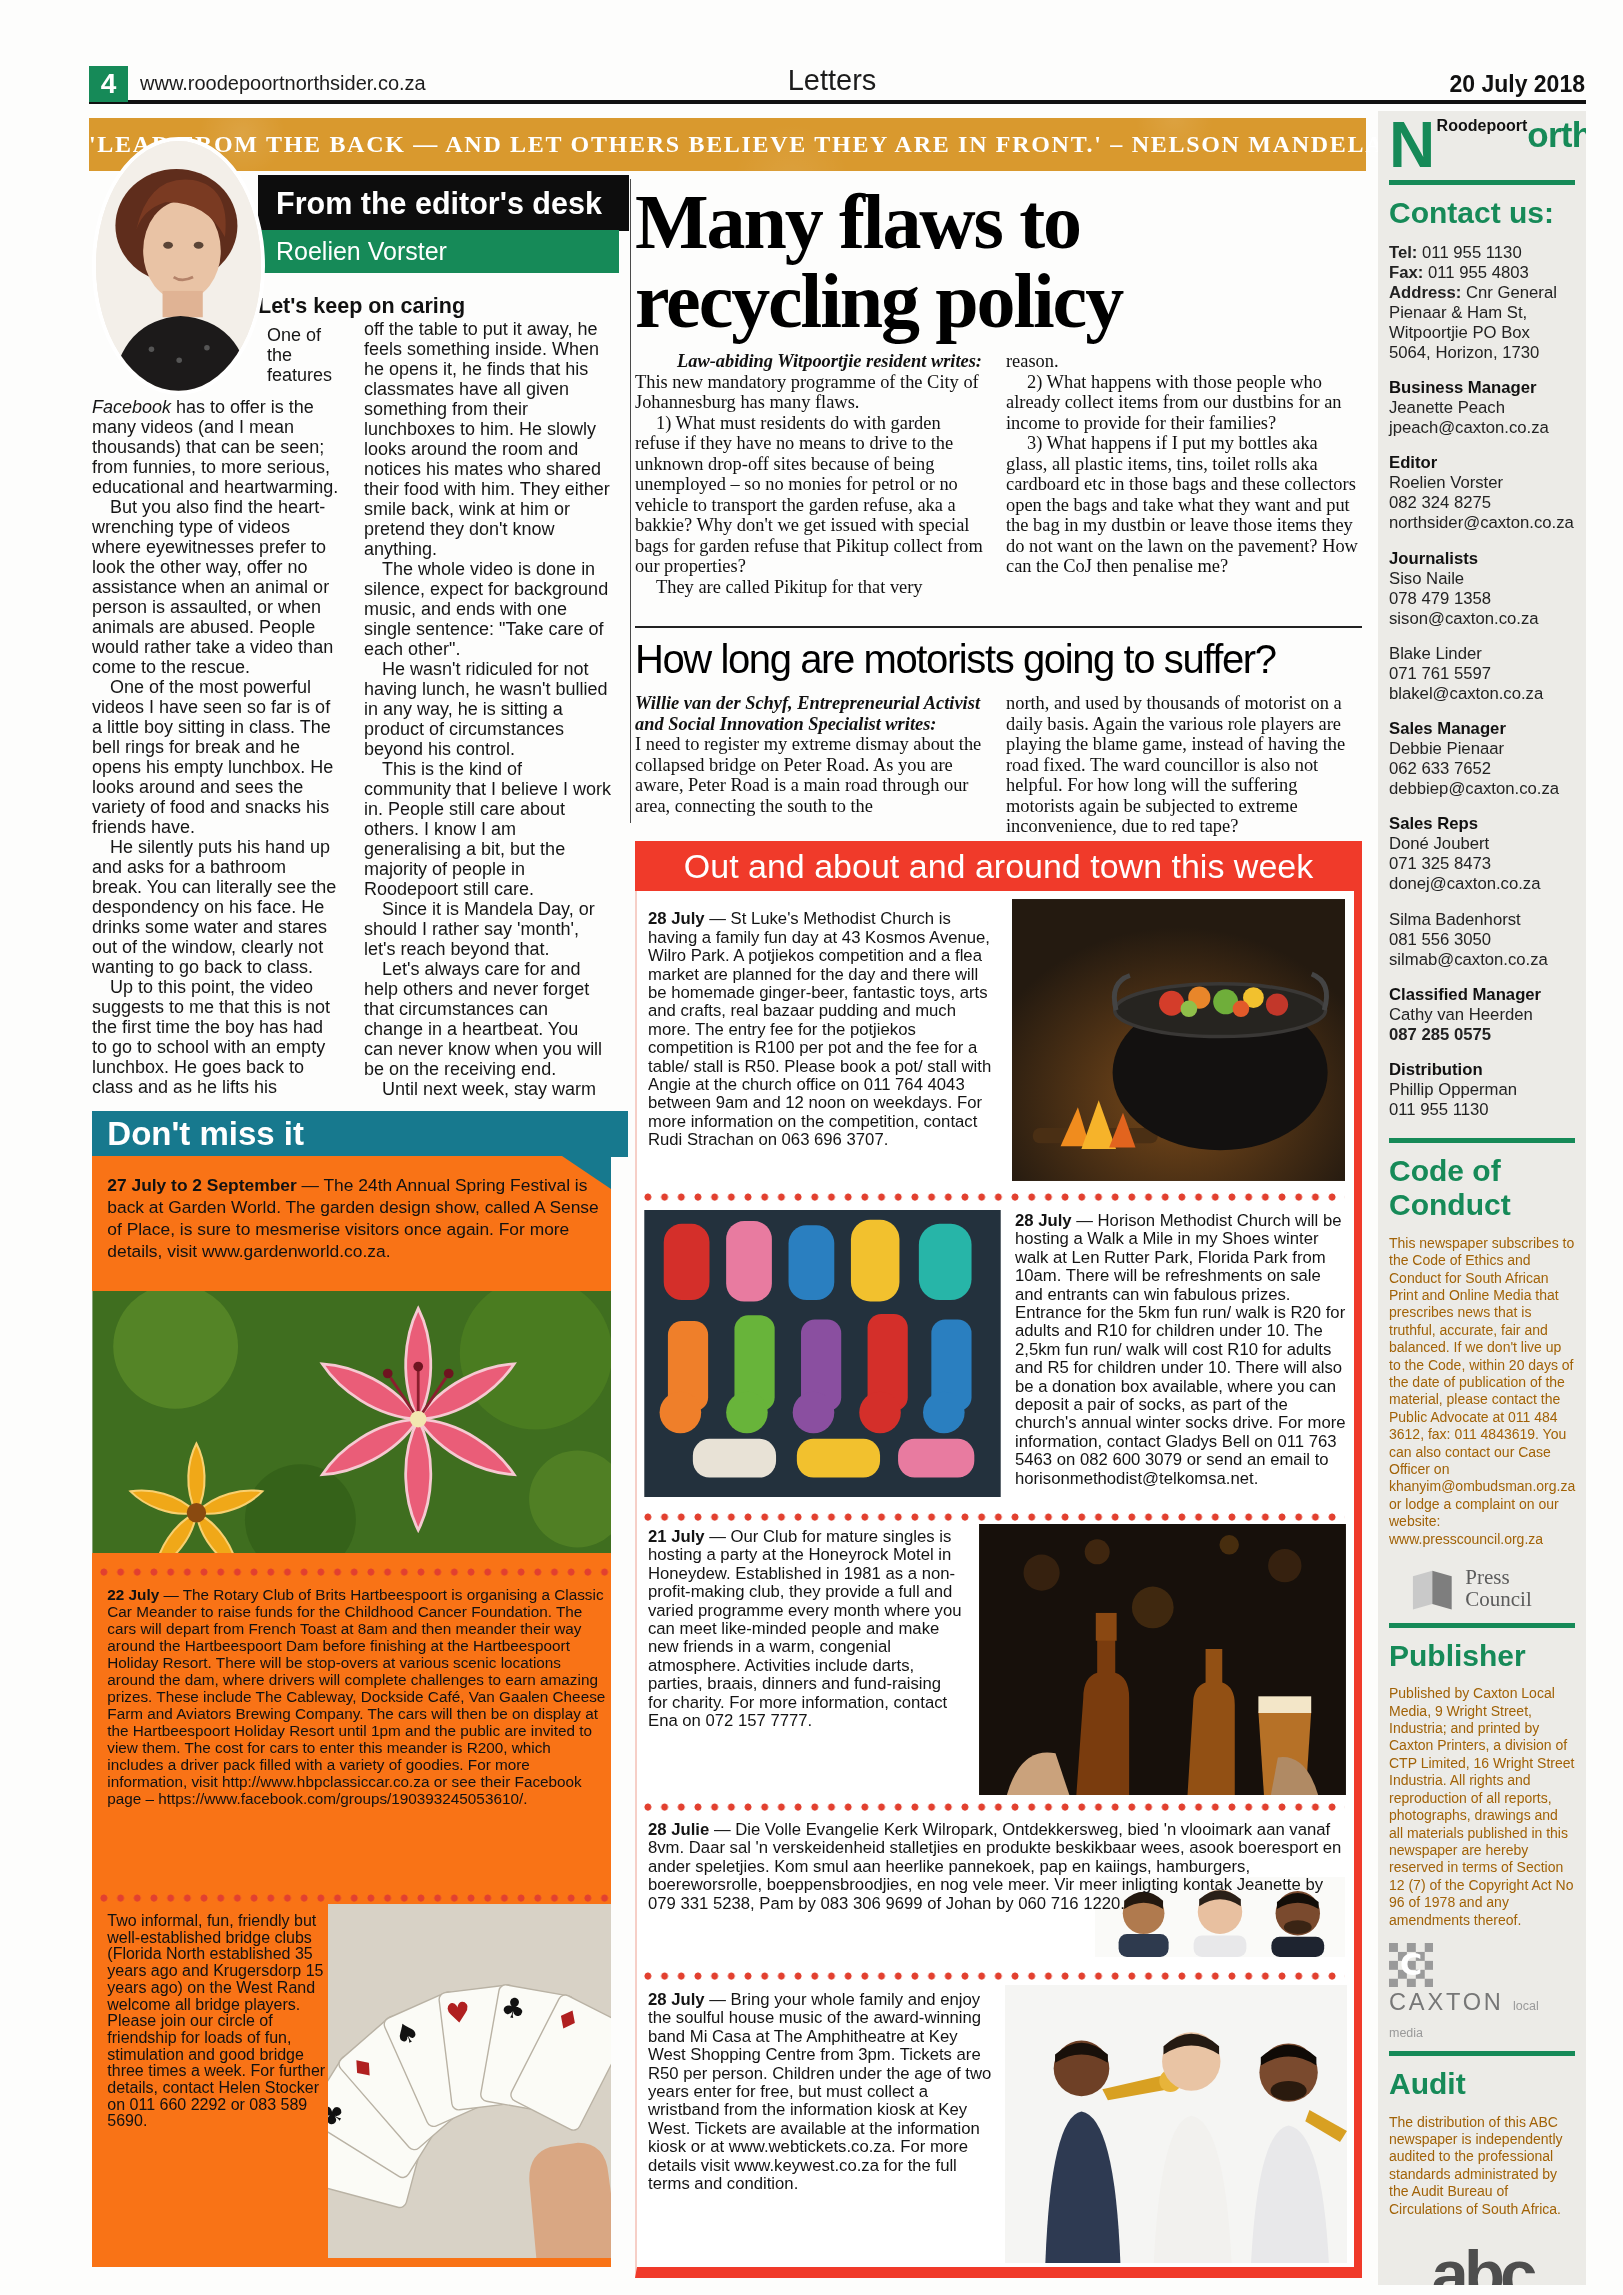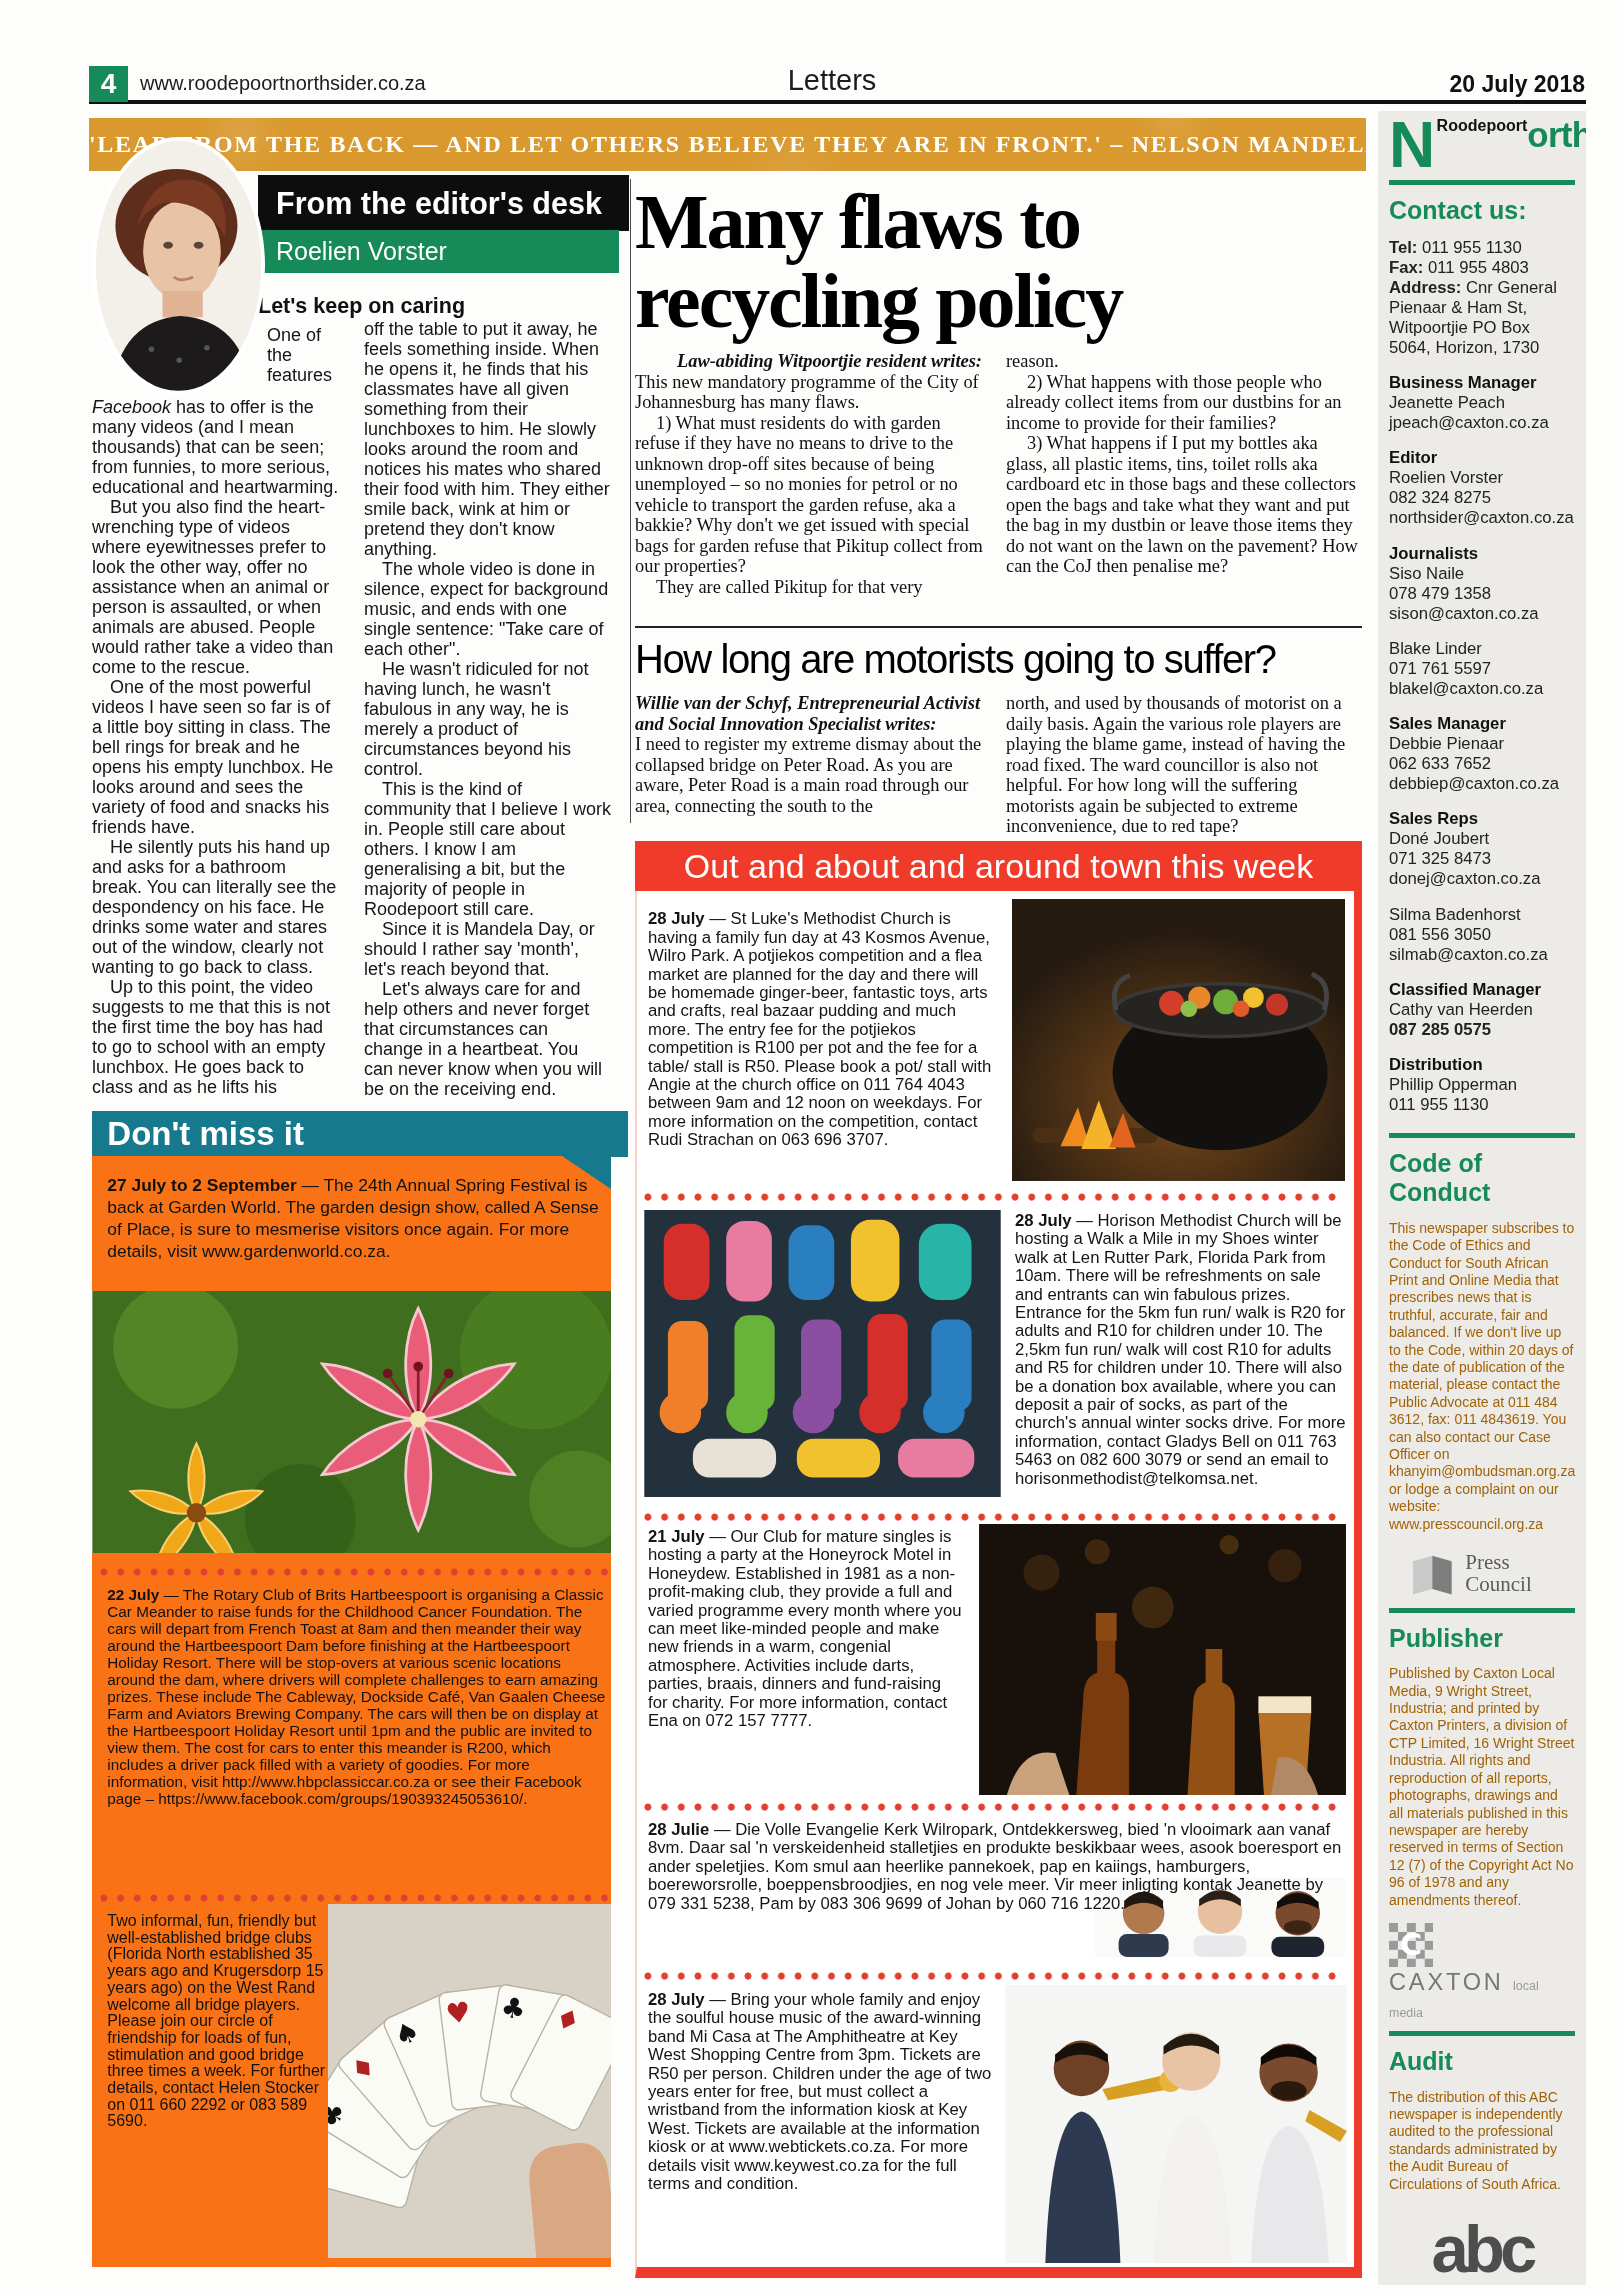--- a/index.html
+++ b/index.html
@@ -55,21 +55,21 @@
   .dm1{left:15.3px;top:430px;width:503px;font-size:15.3px;line-height:17px;}
   .dm2{left:15.3px;top:757px;width:230px;font-size:16px;line-height:16.7px;}
   
   .sidebar{left:1378px;top:111px;width:208px;height:2174px;background:#ecebe7;box-sizing:border-box;padding:7px 11px;overflow:hidden;}
   .mast{display:flex;align-items:flex-start;}
   .mast-n{font-size:64px;line-height:54px;font-weight:900;color:#168a58;}
   .mast-col{display:flex;flex-direction:row;margin-left:1.4px;}
   .mast-region{font-size:16px;font-weight:900;color:#111;line-height:16.7px;}
   .mast-rest{font-size:35px;font-weight:900;color:#168a58;line-height:33px;letter-spacing:-0.7px;}
   .green-rule{height:4.9px;background:#168a58;margin:8.3px 0 11px 0;}
-  .s-h{color:#168a58;font-size:25px;font-weight:800;margin:4.2px 0 12.5px 0;}
+  .s-h{color:#168a58;font-size:30px;font-weight:800;margin:4.2px 0 12.5px 0;}
   .s-line{font-size:16.7px;line-height:20px;color:#222;}
   .role{margin-top:15.3px;}
   .role-title{font-weight:bold;font-size:16.7px;line-height:20px;}
   .role-lines{font-size:16.7px;line-height:20px;white-space:pre-line;color:#222;}
   .s-para{font-size:14px;line-height:17.4px;color:#a16207;}
   .pc{display:flex;align-items:center;margin:12.5px 0 4.2px 16.7px;}
   .pc-text{font-family:"Liberation Serif",serif;font-size:21px;line-height:22px;color:#5c5c5c;margin-left:5.6px;}
   .caxton{margin:14px 0 4.2px 0;}
   .caxton-row{font-size:23.6px;letter-spacing:2.8px;color:#777;}
   .caxton-row small{font-size:12.5px;letter-spacing:0;color:#9a9a9a;}
@@ -112,21 +112,21 @@
   <div class="photo-spacer"></div>
   <p><span>One of the features </span><span class="ital">Facebook</span><span> has to offer is the many videos (and I mean thousands) that can be seen; from funnies, to more serious, educational and heartwarming.</span></p>
   <p class="ind">But you also find the heart-wrenching type of videos where eyewitnesses prefer to look the other way, offer no assistance when an animal or person is assaulted, or when animals are abused. People would rather take a video than come to the rescue.</p>
   <p class="ind">One of the most powerful videos I have seen so far is of a little boy sitting in class. The bell rings for break and he opens his empty lunchbox. He looks around and sees the variety of food and snacks his friends have.</p>
   <p class="ind">He silently puts his hand up and asks for a bathroom break. You can literally see the despondency on his face. He drinks some water and stares out of the window, clearly not wanting to go back to class.</p>
   <p class="ind">Up to this point, the video suggests to me that this is not the first time the boy has had to go to school with an empty lunchbox.  He goes back to class and as he lifts his lunchbox</p>
 </div>
 <div class="abs edcol edcol2">
   <p>off the table to put it away, he feels something inside. When he opens it, he finds that his classmates have all given something from their lunchboxes to him. He slowly looks around the room and notices his mates who shared their food with him. They either smile back, wink at him or pretend they don't know anything.</p>
   <p class="ind">The whole video is done in silence, expect for background music, and ends with one single sentence: "Take care of each other".</p>
-  <p class="ind">He wasn't ridiculed for not having lunch, he wasn't fabulous in any way, he is merely a product of circumstances beyond his control.</p>
+  <p class="ind">He wasn't ridiculed for not having lunch, he wasn't bullied in any way, he is sitting a product of circumstances beyond his control.</p>
   <p class="ind">This is the kind of community that I believe I work in. People still care about others. I know I am generalising a bit, but the majority of people in Roodepoort still care.</p>
   <p class="ind">Since it is Mandela Day, or should I rather say 'month', let's reach beyond that.</p>
   <p class="ind">Let's always care for and help others and never forget that circumstances can change in a heartbeat. You can never know when you will be on the receiving end.</p>
   <p class="ind">Until next week, stay warm and take care of one another.</p>
 </div>
 <div class="abs divider-v"></div>
 
 <div class="abs rec-title">
   <div>Many flaws to</div>
   <div>recycling policy</div>

